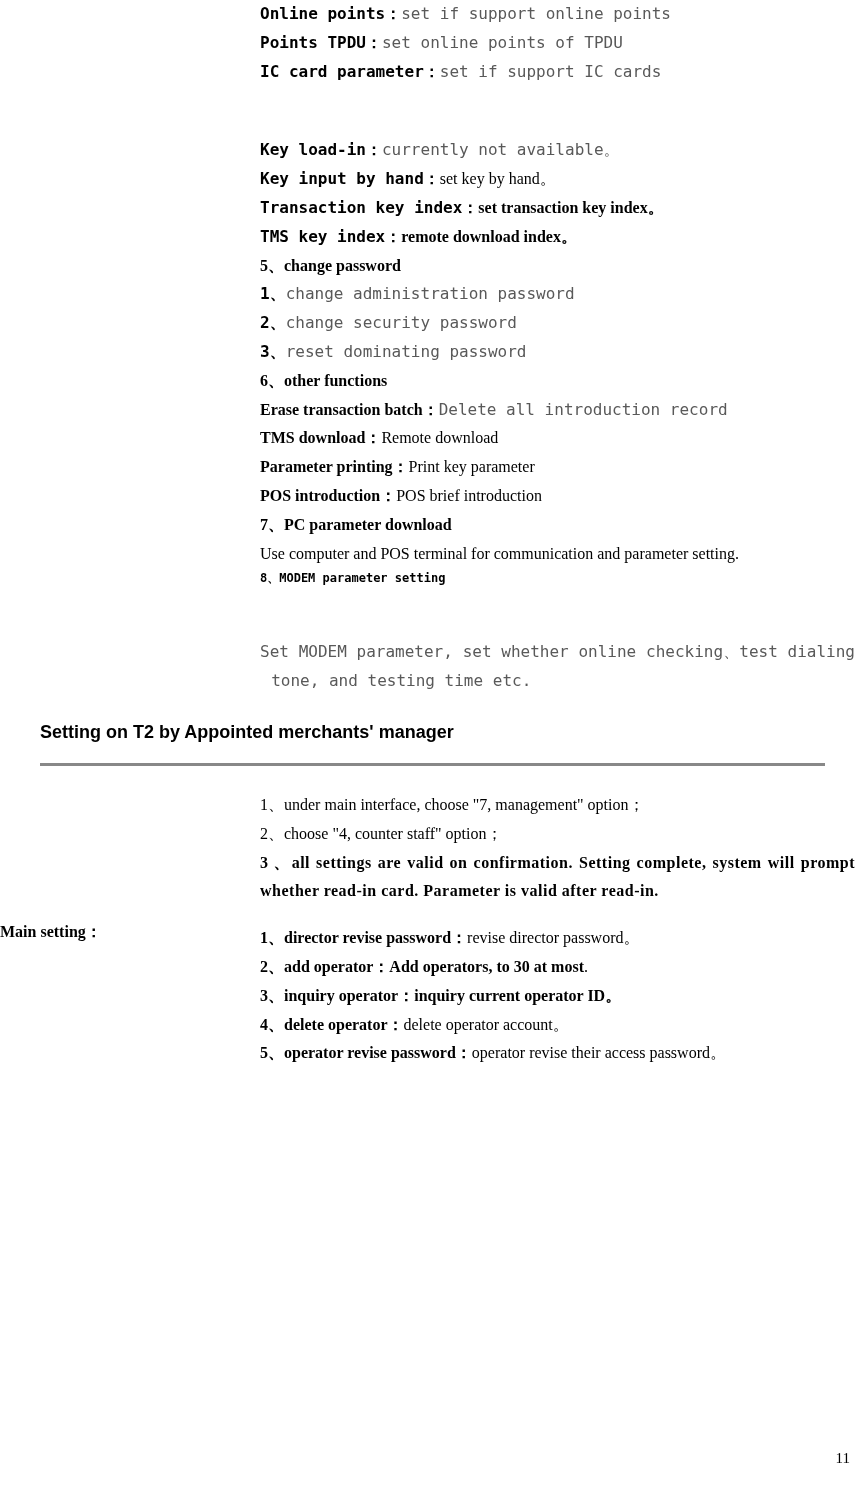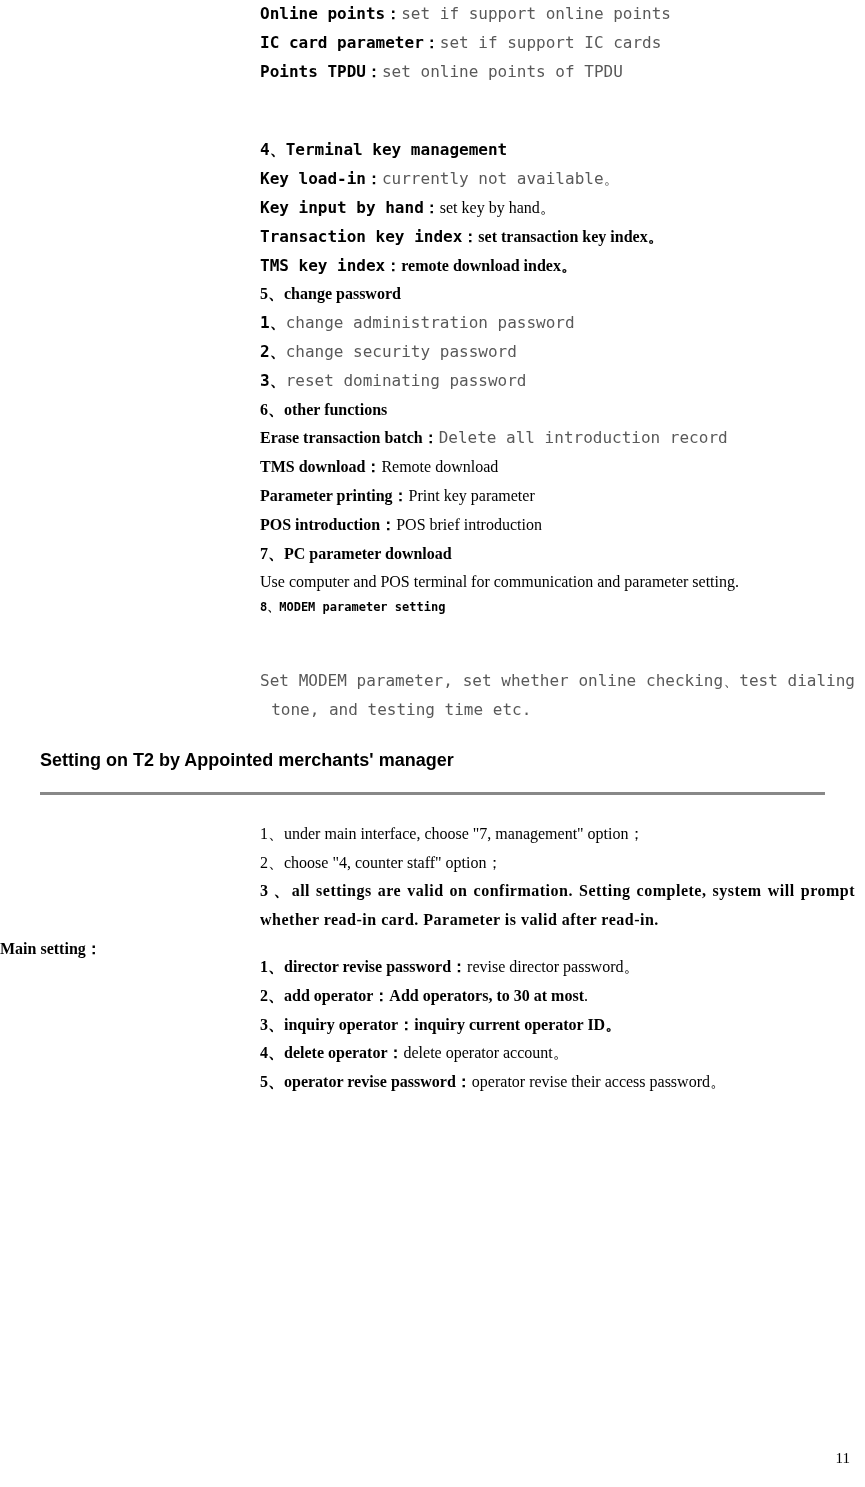--- a/index.html
+++ b/index.html
@@ -40,20 +40,21 @@
     border: none;
     border-top: 3px solid #888;
     margin: 15px 40px 25px 40px;
   }
   .left-label {
     position: absolute;
     left: 0;
     font-family: "Times New Roman", serif;
     font-size: 16px;
     font-weight: bold;
+    margin-top: 12px;
   }
   .para {
     text-align: justify;
     text-indent: 0;
   }
   .para-hang {
     text-align: justify;
     padding-left: 0.7em;
     text-indent: -0.7em;
     margin-top: 48px;
@@ -70,30 +71,29 @@
 </style>
 </head>
 <body>
 
 <div class="page">
 
   <div class="content">
     <div class="row indent-small">
       <span class="mono bold">Online points：</span><span class="mono gray">set if support online points</span>
     </div>
+    <div class="row indent-small">
+      <span class="mono bold">Points TPDU：</span><span class="mono gray">set online points of TPDU</span>
+    </div>
     <div class="row indent-negative">
       <span class="mono bold">IC card parameter：</span><span class="mono gray">set if support IC cards</span>
-    </div>
-    <div class="row indent-small">
-      <span class="mono bold">Points TPDU：</span><span class="mono gray">set online points of TPDU</span>
     </div>
 
     <div class="spacer"></div>
 
-    <div class="row mono bold">4、Terminal key management</div>
     <div class="row">
       <span class="mono bold">Key load-in：</span><span class="mono gray">currently not available。</span>
     </div>
     <div class="row">
       <span class="mono bold">Key input by hand：</span><span>set key by hand。</span>
     </div>
     <div class="row">
       <span class="mono bold">Transaction key index：</span><span class="bold">set transaction key index。</span>
     </div>
     <div class="row">

